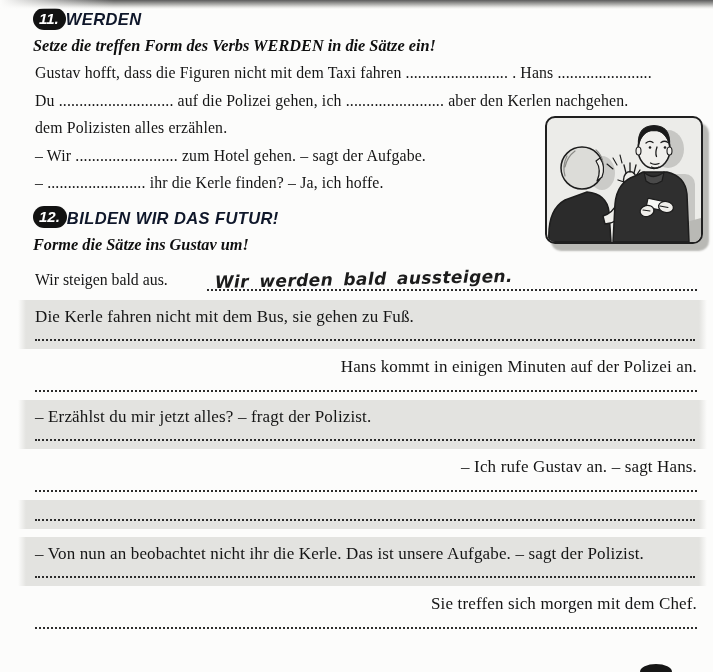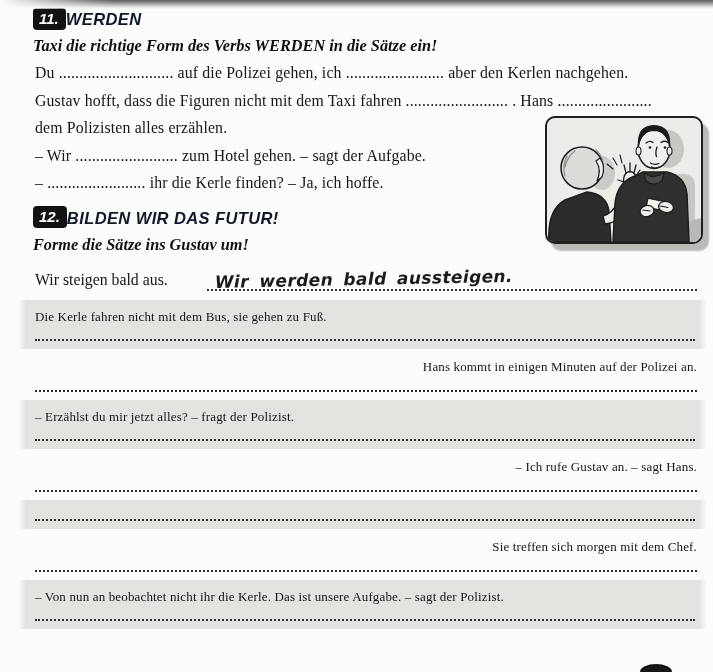--- a/index.html
+++ b/index.html
@@ -22,21 +22,21 @@
   }
 
   
   .ex-header { margin: 8px 0 0 33px; height: 22px; display: flex; align-items: center; }
   .ex-header.second { margin-top: 9px; align-items: flex-end; }
   .badge {
     display: inline-block;
     background: #121212; color: #fff;
     font: italic 700 15px/17px "Liberation Sans", sans-serif;
     padding: 2px 7px 3px 6px;
-    border-radius: 4px;
+    border-radius: 11px;
   }
   .ex-title {
     font: italic 700 16.5px "Liberation Sans", sans-serif;
     letter-spacing: .4px; color: #0f172a;
   }
   .instruction {
     margin: 6px 0 0 33px;
     font: italic 700 16.3px/20px "Liberation Serif", serif;
     color: #0f0f0f;
   }
@@ -75,21 +75,21 @@
     border-bottom: 2px dotted #2c2c2c;
     position: relative;
   }
   .handwriting {
     position: absolute; left: 8px; bottom: -3px;
     font: italic 700 17px "DejaVu Sans", sans-serif;
     letter-spacing: .4px; word-spacing: 4px;
     color: #1c1c1c; white-space: nowrap;
     transform: rotate(-1.2deg); transform-origin: left bottom;
   }
-  .item { font-size: 13px; }
+  .item { font-size: 17px; }
   .item .sentence { display: block; line-height: 20px; letter-spacing: .15px; }
   .rule { height: 0; border-bottom: 2px dotted #2c2c2c; }
   .item.plain { margin: 0 16px 8px 35px; text-align: right; }
   .item.plain .rule { margin-top: 13px; }
   .item.band {
     margin: 0 6px 8px 18px;
     padding: 7px 12px 8px 17px;
     background: linear-gradient(90deg, rgba(227,227,224,0) 0px, #e3e3e0 8px, #e3e3e0 calc(100% - 8px), rgba(227,227,224,0) 100%);
   }
   .item.band .rule { margin-top: 12px; }
@@ -104,24 +104,24 @@
 <body>
 
 <div class="page">
   <div class="top-shade"></div>
 
   <section>
     <div class="ex-header">
       <span class="badge">11.</span>
       <span class="ex-title">WERDEN</span>
     </div>
-    <p class="instruction">Taxi die richtige Form des Verbs WERDEN in die Sätze ein!</p>
+    <p class="instruction">Setze die treffen Form des Verbs WERDEN in die Sätze ein!</p>
     <div class="fill-lines">
+      <div>Gustav hofft, dass die Figuren nicht mit dem Taxi fahren ......................... . Hans .......................</div>
       <div>Du ............................ auf die Polizei gehen, ich ........................ aber den Kerlen nachgehen.</div>
-      <div>Gustav hofft, dass die Figuren nicht mit dem Taxi fahren ......................... . Hans .......................</div>
       <div>dem Polizisten alles erzählen.</div>
       <div>– Wir ......................... zum Hotel gehen. – sagt der Aufgabe.</div>
       <div>– ........................ ihr die Kerle finden? – Ja, ich hoffe.</div>
     </div>
   </section>
 
   <figure class="illustration">
     <svg viewBox="0 0 154 124">
 
       <g fill="#c7c7c4" stroke="none">
@@ -203,27 +203,27 @@
 
       <div class="item plain">
         <span class="sentence">– Ich rufe Gustav an. – sagt Hans.</span>
         <div class="rule"></div>
       </div>
 
       <div class="item band">
         <div class="rule"></div>
       </div>
 
+      <div class="item band">
+        <span class="sentence">– Von nun an beobachtet nicht ihr die Kerle. Das ist unsere Aufgabe. – sagt der Polizist.</span>
+        <div class="rule"></div>
+      </div>
+
       <div class="item plain">
         <span class="sentence">Sie treffen sich morgen mit dem Chef.</span>
         <div class="rule"></div>
       </div>
 
-      <div class="item band">
-        <span class="sentence">– Von nun an beobachtet nicht ihr die Kerle. Das ist unsere Aufgabe. – sagt der Polizist.</span>
-        <div class="rule"></div>
-      </div>
-
     </div>
   </section>
 
   <div class="page-number-bubble"></div>
 </div>
 
 </body></html>

